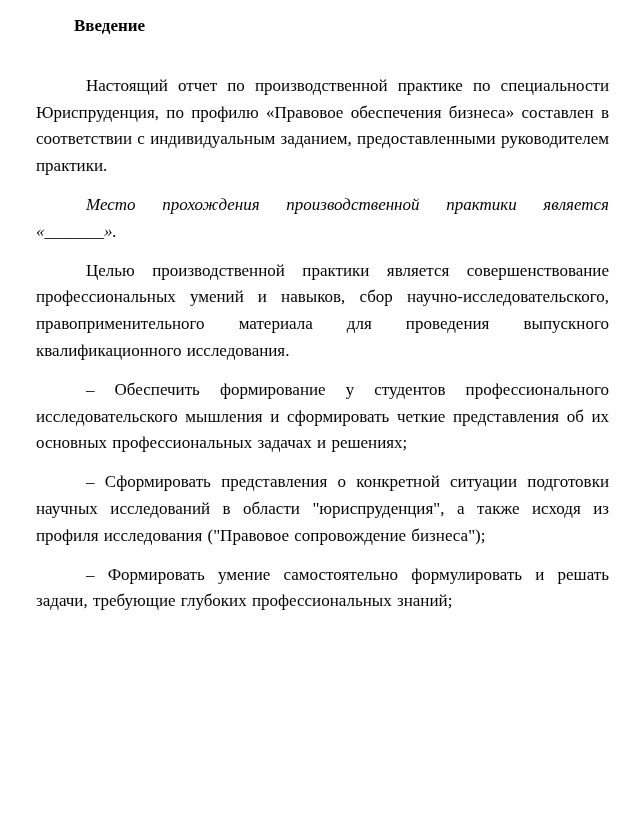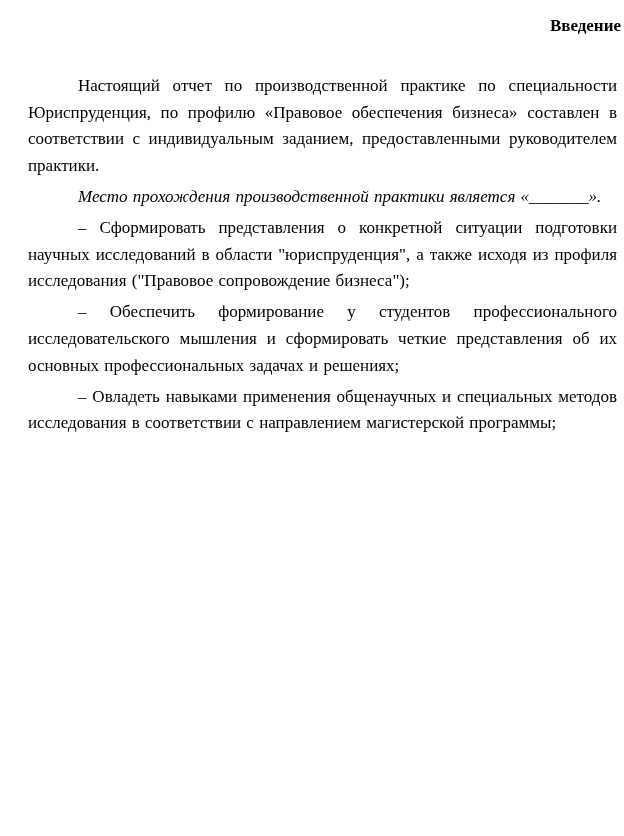--- a/index.html
+++ b/index.html
@@ -15,27 +15,27 @@
     background: #ffffff;
     color: #000000;
     font-family: "Liberation Serif", "DejaVu Serif", serif;
     padding: 13px 3px 0 24px;
     overflow: hidden;
   }
   .doc-title {
     font-size: 17px;
     line-height: 26.8px;
     font-weight: bold;
-    text-align: right;
+    text-align: left;
     
     padding-left: 50px;
     margin: 0 0 33px 0;
   }
   p.para {
-    margin: 4px;
+    margin: 12px;
     font-size: 17px;
     line-height: 26.8px;
     text-align: justify;
     text-indent: 50px;
     word-spacing: 1px;
   }
   p.para.italic {
     font-style: italic;
   }
 </style>
@@ -43,23 +43,24 @@
 <body>
 
 <div class="page">
   <h1 class="doc-title">Введение</h1>
 
   <p class="para">Настоящий отчет по производственной практике по специальности Юриспруденция, по профилю «Правовое обеспечения бизнеса» составлен в соответствии с индивидуальным заданием, предоставленными руководителем практики.</p>
 
   <p class="para italic">Место прохождения производственной практики является «_______».</p>
 
 
+  <p class="para">Целью производственной практики является совершенствование профессиональных умений и навыков, сбор научно-исследовательского, правоприменительного материала для проведения выпускного квалификационного исследования.</p>
 
+
+  <p class="para">– Обеспечить формирование у студентов профессионального исследовательского мышления и сформировать четкие представления об их основных профессиональных задачах и решениях;</p>
 
   <p class="para">– Сформировать представления о конкретной ситуации подготовки научных исследований в области "юриспруденция", а также исходя из профиля исследования ("Правовое сопровождение бизнеса");</p>
 
-  <p class="para">– Обеспечить формирование у студентов профессионального исследовательского мышления и сформировать четкие представления об их основных профессиональных задачах и решениях;</p>
+  <p class="para">– Формировать умение самостоятельно формулировать и решать задачи, требующие глубоких профессиональных знаний;</p>
 
-
-  <p class="para">– Овладеть навыками применения общенаучных и специальных методов исследования в соответствии с направлением магистерской программы;</p>
 
 
 </div>
 
 </body></html>

